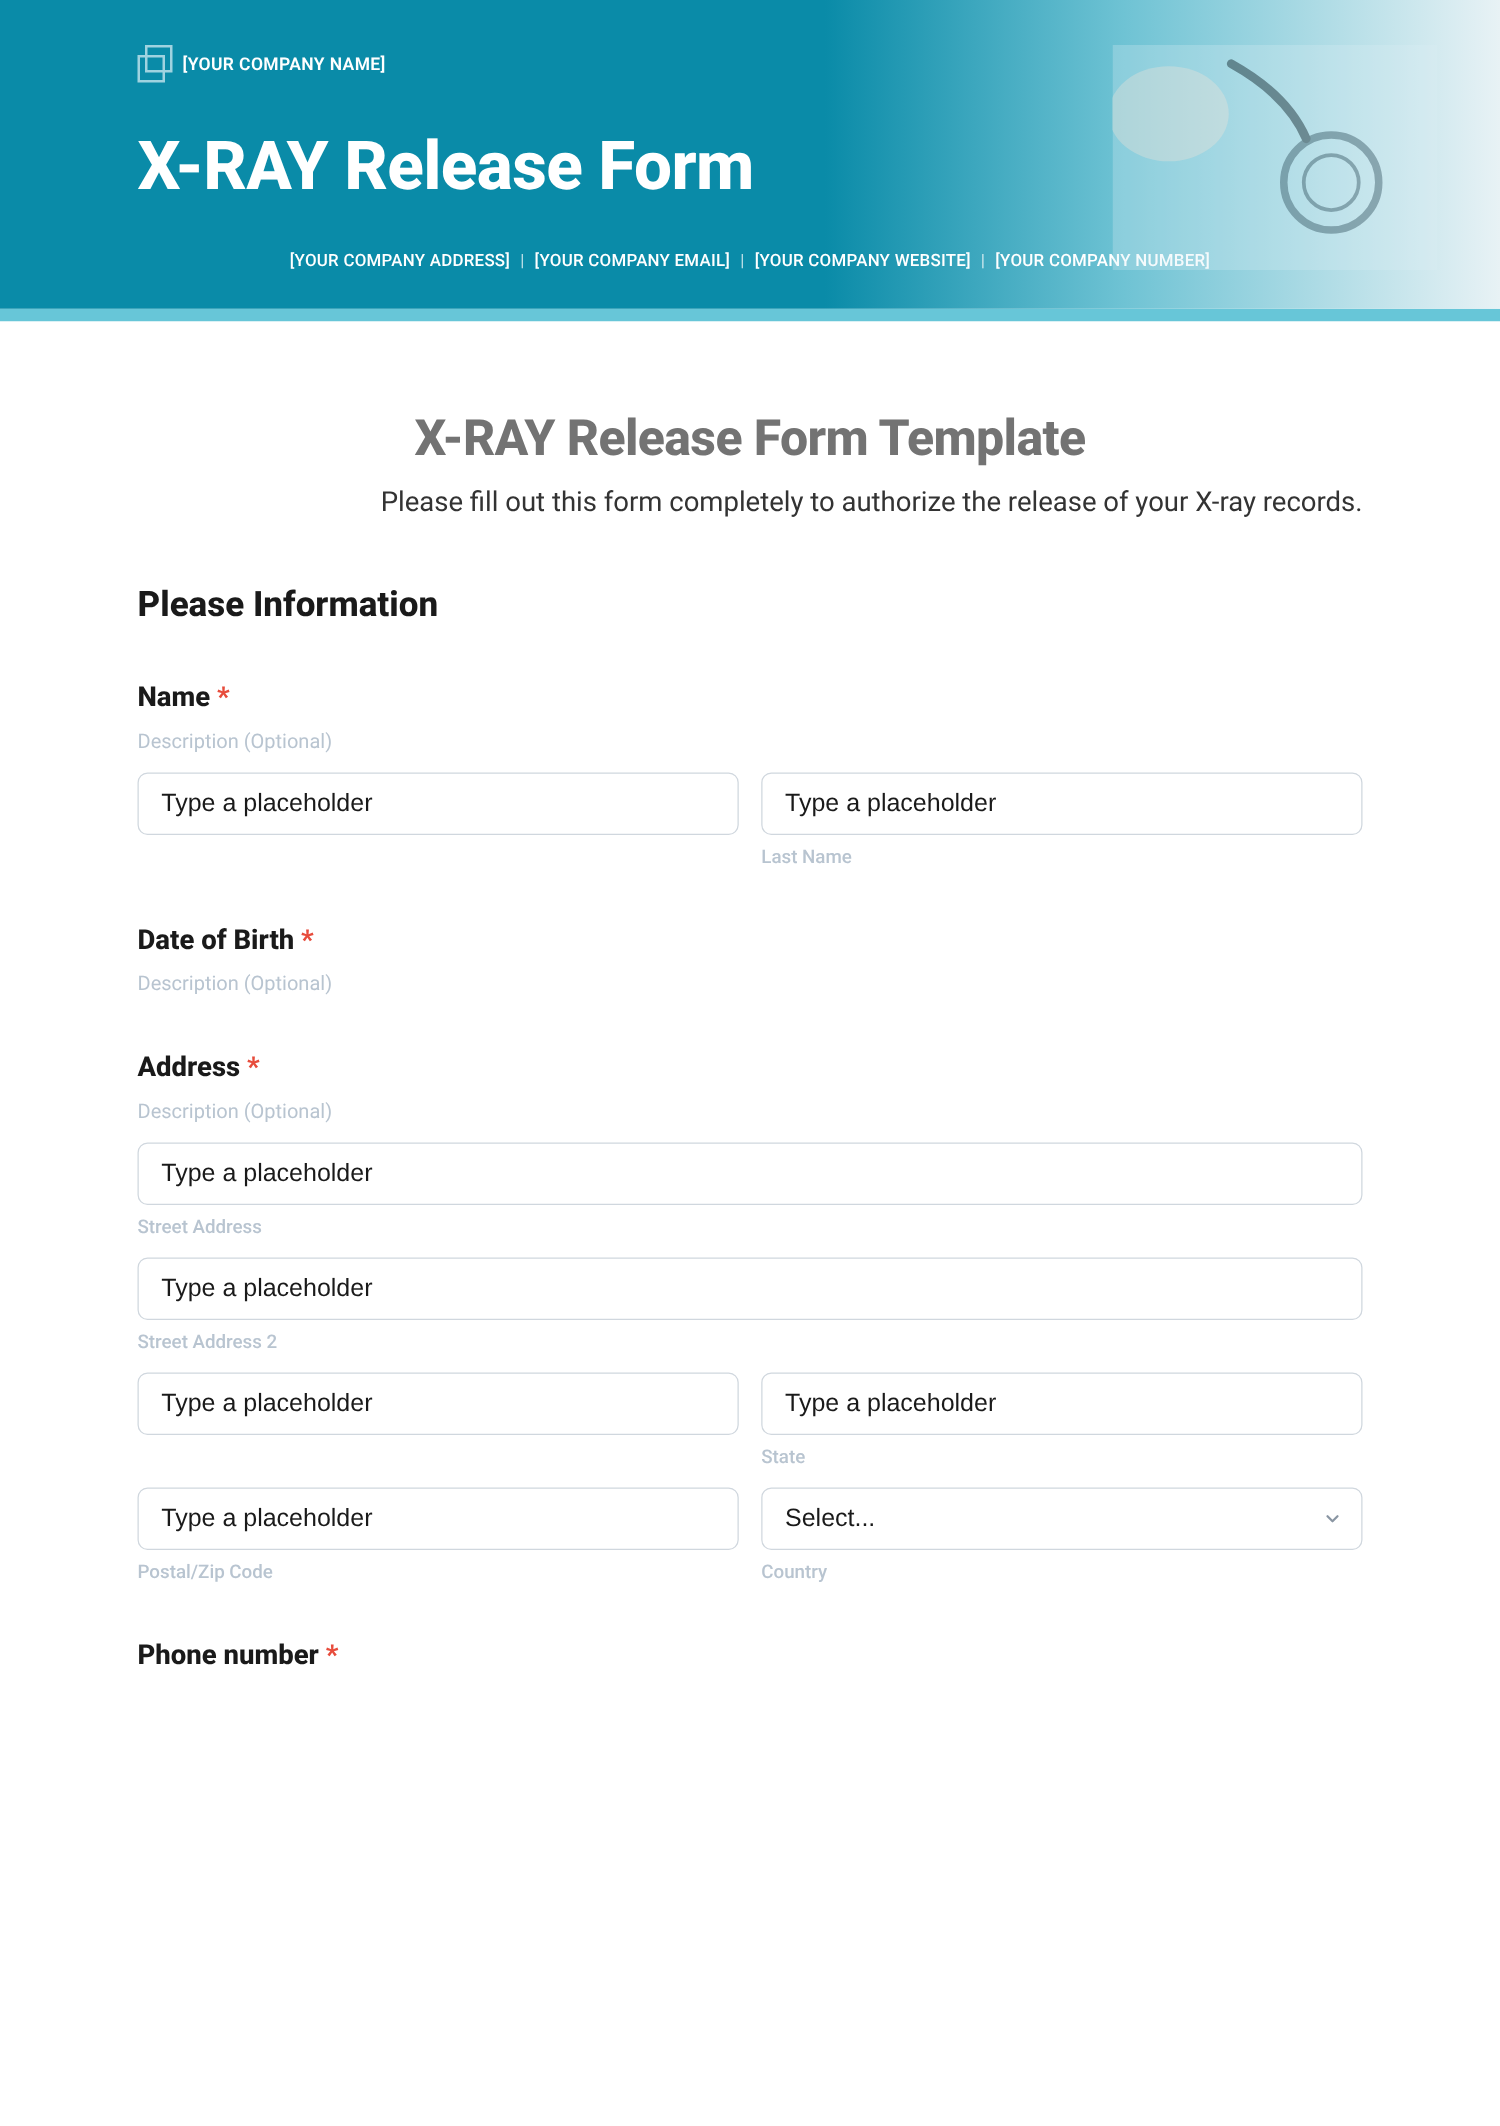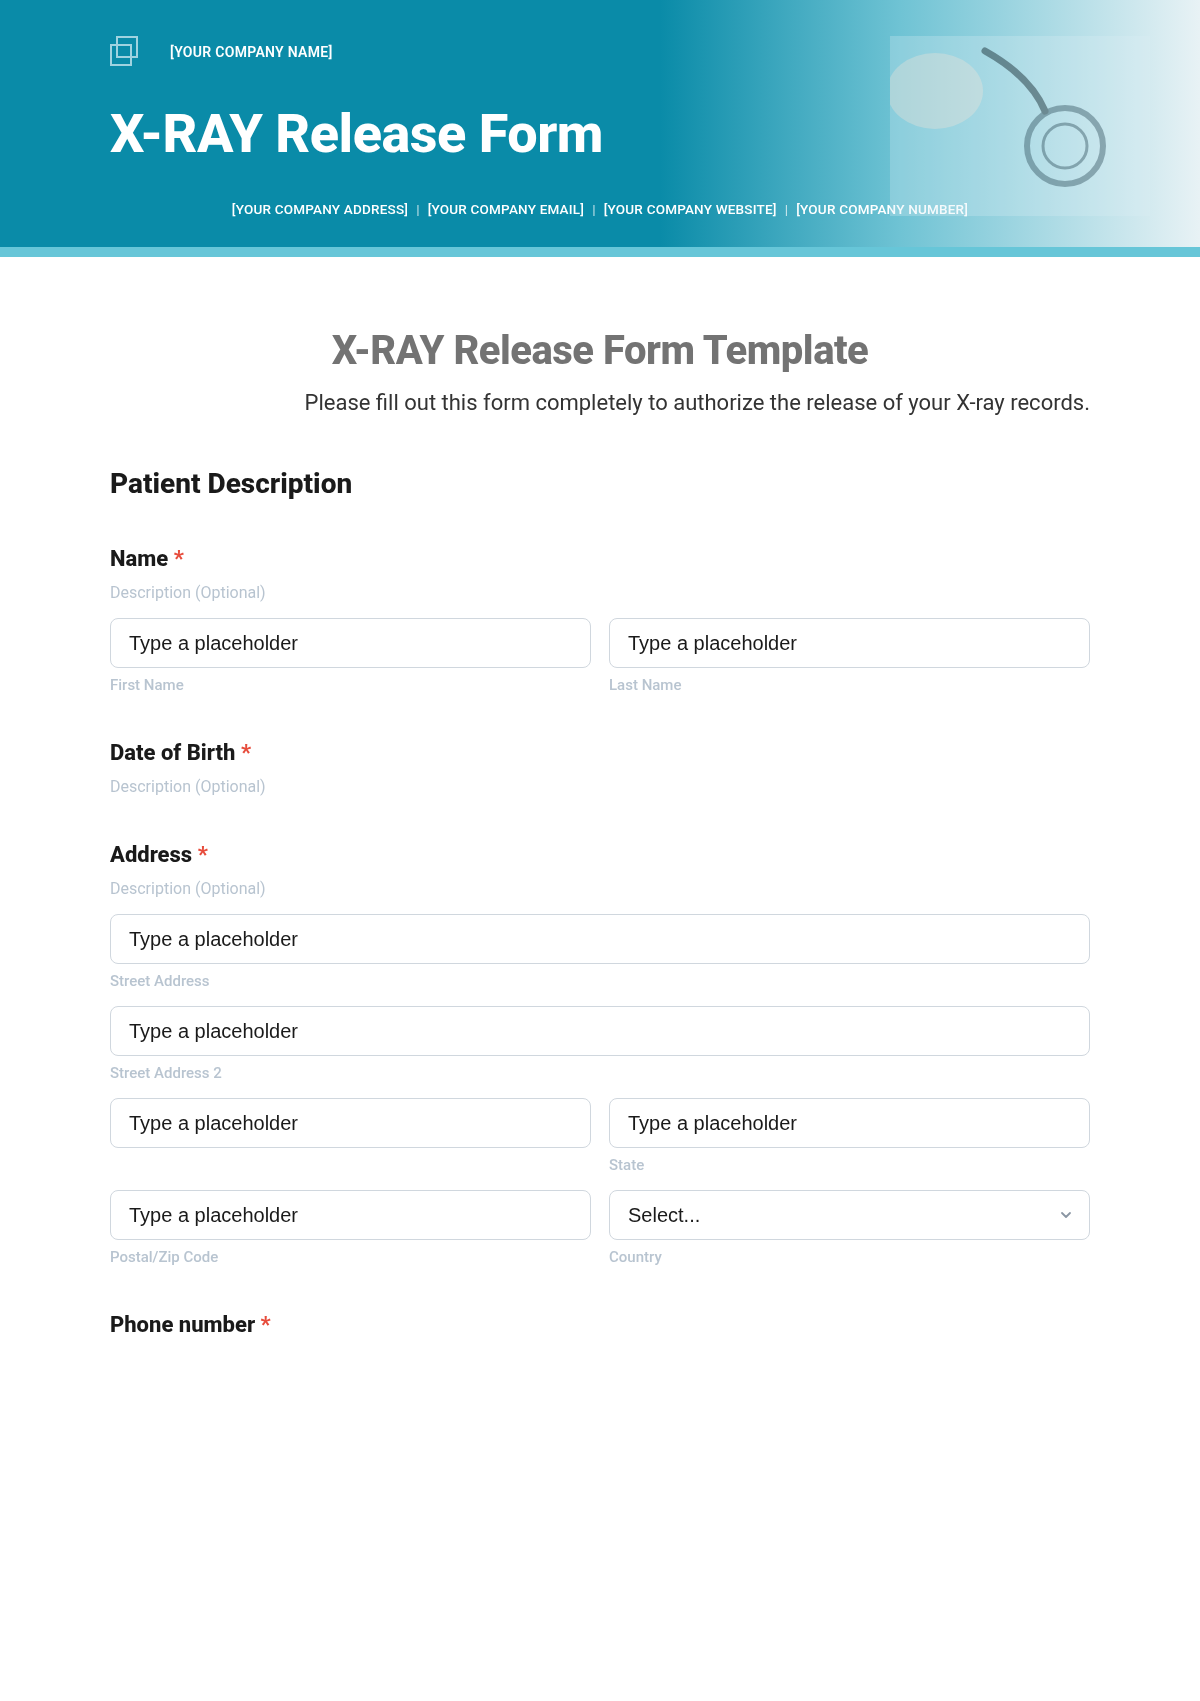--- a/index.html
+++ b/index.html
@@ -1,18 +1,18 @@
 <!DOCTYPE html>
 <html><head>
 <meta charset="utf-8">
 <style>
 * { margin:0; padding:0; box-sizing:border-box; }
 body { font-family:-apple-system,BlinkMacSystemFont,"Segoe UI",Roboto,Helvetica,Arial,sans-serif; background:#fff; width:1200px; }
 .hero { background:linear-gradient(90deg,#0a8ba8 0%,#0a8ba8 55%,#6fc3d4 75%,#e8f2f5 100%); padding:36px 110px 30px; position:relative; }
-.logo-row { display:flex; align-items:center; gap:28px; }
+.logo-row { display:flex; align-items:center; gap:4px; }
 .logo-icon { width:32px; height:32px; position:relative; }
 .logo-icon .sq1 { position:absolute; width:22px; height:22px; border:2.5px solid #9fd3e0; top:0; left:6px; }
 .logo-icon .sq2 { position:absolute; width:22px; height:22px; border:2.5px solid #9fd3e0; top:8px; left:0; }
 .company-name { color:#fff; font-size:14px; font-weight:600; letter-spacing:0.3px; }
 .hero-title { color:#fff; font-size:54px; font-weight:800; margin-top:34px; letter-spacing:-0.5px; }
 .meta-row { color:#fff; font-size:13.5px; font-weight:500; margin-top:36px; letter-spacing:0.2px;text-align:center; }
 .meta-row .sep { padding:0 8px; opacity:0.7; }
 .steth { position:absolute; right:50px; top:36px; width:260px; height:180px; opacity:0.55; }
 .underbar { height:10px; background:#67c6d8; }
 .content { padding:70px 110px 40px; }
@@ -55,29 +55,28 @@
     <path d="M 95 15 Q 140 40 155 75" fill="none" stroke="#3a4a50" stroke-width="7" stroke-linecap="round"></path>
     <ellipse cx="45" cy="55" rx="48" ry="38" fill="#f0e8e0" opacity="0.85"></ellipse>
   </svg>
 </div>
 <div class="underbar"></div>
 
 <div class="content">
   <div class="title">X-RAY Release Form Template</div>
   <div class="subtitle">Please fill out this form completely to authorize the release of your X-ray records.</div>
 
-  <div class="section-h">Patient Description</div>
+  <div class="section-h">Please Information</div>
 
   <div class="field-group">
     <div class="field-label"><span>Name</span> <span class="req">*</span></div>
     <div class="field-desc">Description (Optional)</div>
     <div class="row">
       <div class="col">
         <input class="input" placeholder="Type a placeholder" style="">
-        <div class="sub-label">First Name</div>
       </div>
       <div class="col">
         <input class="input" placeholder="Type a placeholder" style="">
         <div class="sub-label">Last Name</div>
       </div>
     </div>
   </div>
 
   <div class="field-group">
     <div class="field-label"><span>Date of Birth</span> <span class="req">*</span></div>

